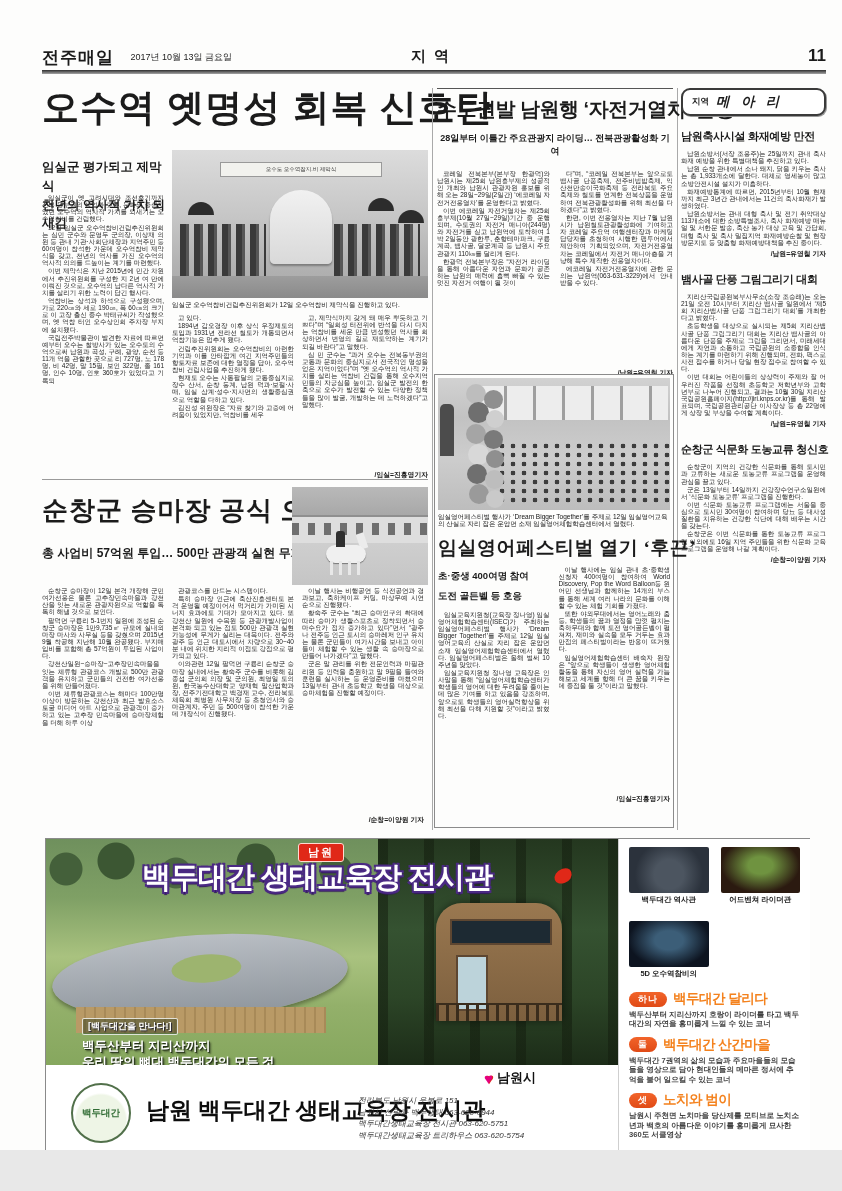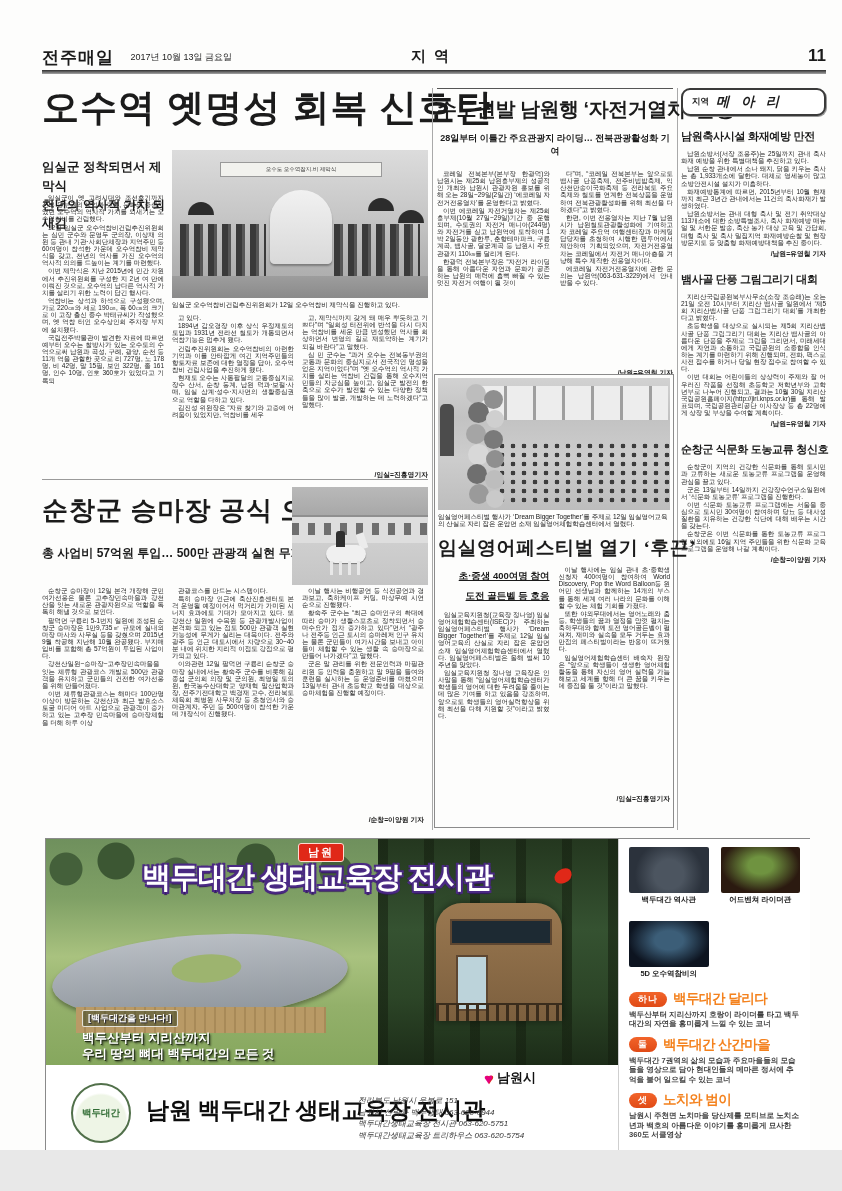--- a/index.html
+++ b/index.html
@@ -52,21 +52,21 @@
   .eng-crowd{position:absolute;left:60px;bottom:6px;width:172px;height:62px;
              background-image:radial-gradient(circle at 4px 4px,#3d3d3d 2.2px,transparent 2.6px);
              background-size:11px 9px;}
   .balloon-col{position:absolute;left:26px;top:6px;width:44px;height:126px;}
   .balloon{position:absolute;border-radius:50%;}
   .eng-speaker{position:absolute;left:2px;top:26px;width:14px;height:52px;background:#4c4c4c;border-radius:5px 5px 0 0;}
   .eng-cap{margin-top:3px;}
   .eng-head{margin:7px 0 5px;font-family:"Liberation Serif",serif;font-size:19px;font-weight:900;text-align:center;letter-spacing:0.5px;white-space:nowrap;}
   .eng-cols{display:flex;gap:9px;}
   .eng-col{width:112px;height:238px;}
-  .eng-sub{font-size:9.5px;font-weight:800;text-align:right;line-height:2.1;margin-bottom:5px;text-decoration:underline;}
+  .eng-sub{font-size:9.5px;font-weight:800;text-align:left;line-height:2.1;margin-bottom:5px;}
   
   .a-horse{position:absolute;left:42px;top:487px;width:386px;height:342px;}
   .horse-head{margin:6px 0 0;font-family:"Liberation Serif",serif;font-size:26px;font-weight:700;letter-spacing:1px;white-space:nowrap;}
   .horse-sub{position:absolute;left:0;top:58px;font-size:12px;font-weight:800;}
   .horse-photo{position:absolute;right:0;top:0;width:136px;height:98px;overflow:hidden;
                background:linear-gradient(#b9b9b9 0%,#a7a7a7 30%,#cfcfcf 55%,#c5c5c5 100%);}
   .stable{position:absolute;left:0;top:28px;width:136px;height:26px;background:#dedede;
           border-top:2px solid #8f8f8f;}
   .stable-w{position:absolute;left:0;top:6px;width:136px;height:12px;
             background:repeating-linear-gradient(90deg,#6f6f6f 0 7px,transparent 7px 16px);}
@@ -108,21 +108,21 @@
             border-radius:26px 26px 0 0;box-shadow:0 0 8px rgba(0,0,0,.5);}
   .ad-house-win{position:absolute;left:14px;top:16px;width:98px;height:22px;background:#1d2a33;border:2px solid #5d4631;}
   .ad-house-door{position:absolute;left:20px;top:52px;width:28px;height:52px;background:#bcd3da;border:2px solid #5d4631;}
   .ad-rail{position:absolute;left:0;bottom:0;width:126px;height:16px;background:repeating-linear-gradient(90deg,#3a2c1c 0 3px,transparent 3px 10px);border-top:2px solid #3a2c1c;}
   .ad-badge{position:absolute;left:252px;top:4px;background:#e02818;color:#fff;font-size:11px;font-weight:900;
             padding:1px 9px;border-radius:3px;border:1px solid #ffd9d0;letter-spacing:2px;}
   .ad-title{position:absolute;left:0;right:30px;top:19px;text-align:center;font-size:29px;font-weight:900;color:#fff;
             letter-spacing:-1px;white-space:nowrap;
             text-shadow:0 0 3px #4b2a84,2px 2px 0 #4b2a84,-2px 2px 0 #4b2a84,2px -2px 0 #4b2a84,-2px -2px 0 #4b2a84,0 3px 1px #34195e;}
   .ad-accent{position:absolute;left:508px;top:30px;width:18px;height:14px;background:#e02818;border-radius:60% 40% 55% 45%;transform:rotate(-20deg);}
-  .ad-overlay{position:absolute;left:36px;top:168px;color:#fff;}
+  .ad-overlay{position:absolute;left:36px;top:176px;color:#fff;}
   .ad-ov0{display:inline-block;font-size:9px;font-weight:700;padding:1px 5px;border:1px solid rgba(255,255,255,.8);
           background:rgba(40,60,30,.45);border-radius:2px;margin-bottom:3px;text-shadow:1px 1px 1px #223;}
   .ad-ov-line{font-size:12.5px;font-weight:900;line-height:1.3;text-shadow:1px 1px 0 #233018,2px 2px 2px rgba(0,0,0,.6);}
   .ad-panel{position:absolute;left:572px;top:0;width:192px;height:322px;background:#fff;border-left:1px solid #cfcfcf;
             padding:8px 10px 0;box-sizing:border-box;}
   .halls{display:grid;grid-template-columns:1fr 1fr;column-gap:7px;row-gap:2px;gap:12px;}
   .hall-th{height:46px;border-radius:2px;}
   .hall-cap{font-size:7.5px;font-weight:800;text-align:center;margin:2px 0 4px;color:#222;white-space:nowrap;}
   .th1{background:radial-gradient(circle at 50% 60%,#4c5560 0 30%,#2b323c 70%);}
   .th2{background:radial-gradient(circle at 50% 45%,#2f5230 0 30%,#142415 75%);}
@@ -156,21 +156,21 @@
     <span class="hdr-brand">전주매일</span>
     <span class="hdr-date">2017년 10월 13일 금요일</span>
     <span class="hdr-section">지역</span>
     <span class="hdr-page">11</span>
   </div>
   <div class="hdr-rule"></div>
 
   <div class="a-osu">
     <h1 class="osu-head">오수역 옛명성 회복 신호탄</h1>
     <div class="osu-sub">
-      <div>임실군 정착되면서 제막식</div>
+      <div>임실군 평가되고 제막식</div>
       <div>천년의 역사적 가치 되새김</div>
     </div>
     <div class="osu-photo">
       <div class="osu-banner">오수도 오수역참지.비 제막식</div>
       <div class="osu-ground"></div>
       <div class="osu-monu"></div>
       <div class="osu-crowd" style="left:8px;width:86px;bottom:22px;"></div>
       <div class="osu-crowd" style="right:8px;width:86px;bottom:22px;"></div>
       <div class="umb" style="left:16px;top:52px;"></div>
       <div class="umb" style="left:196px;top:48px;"></div>

